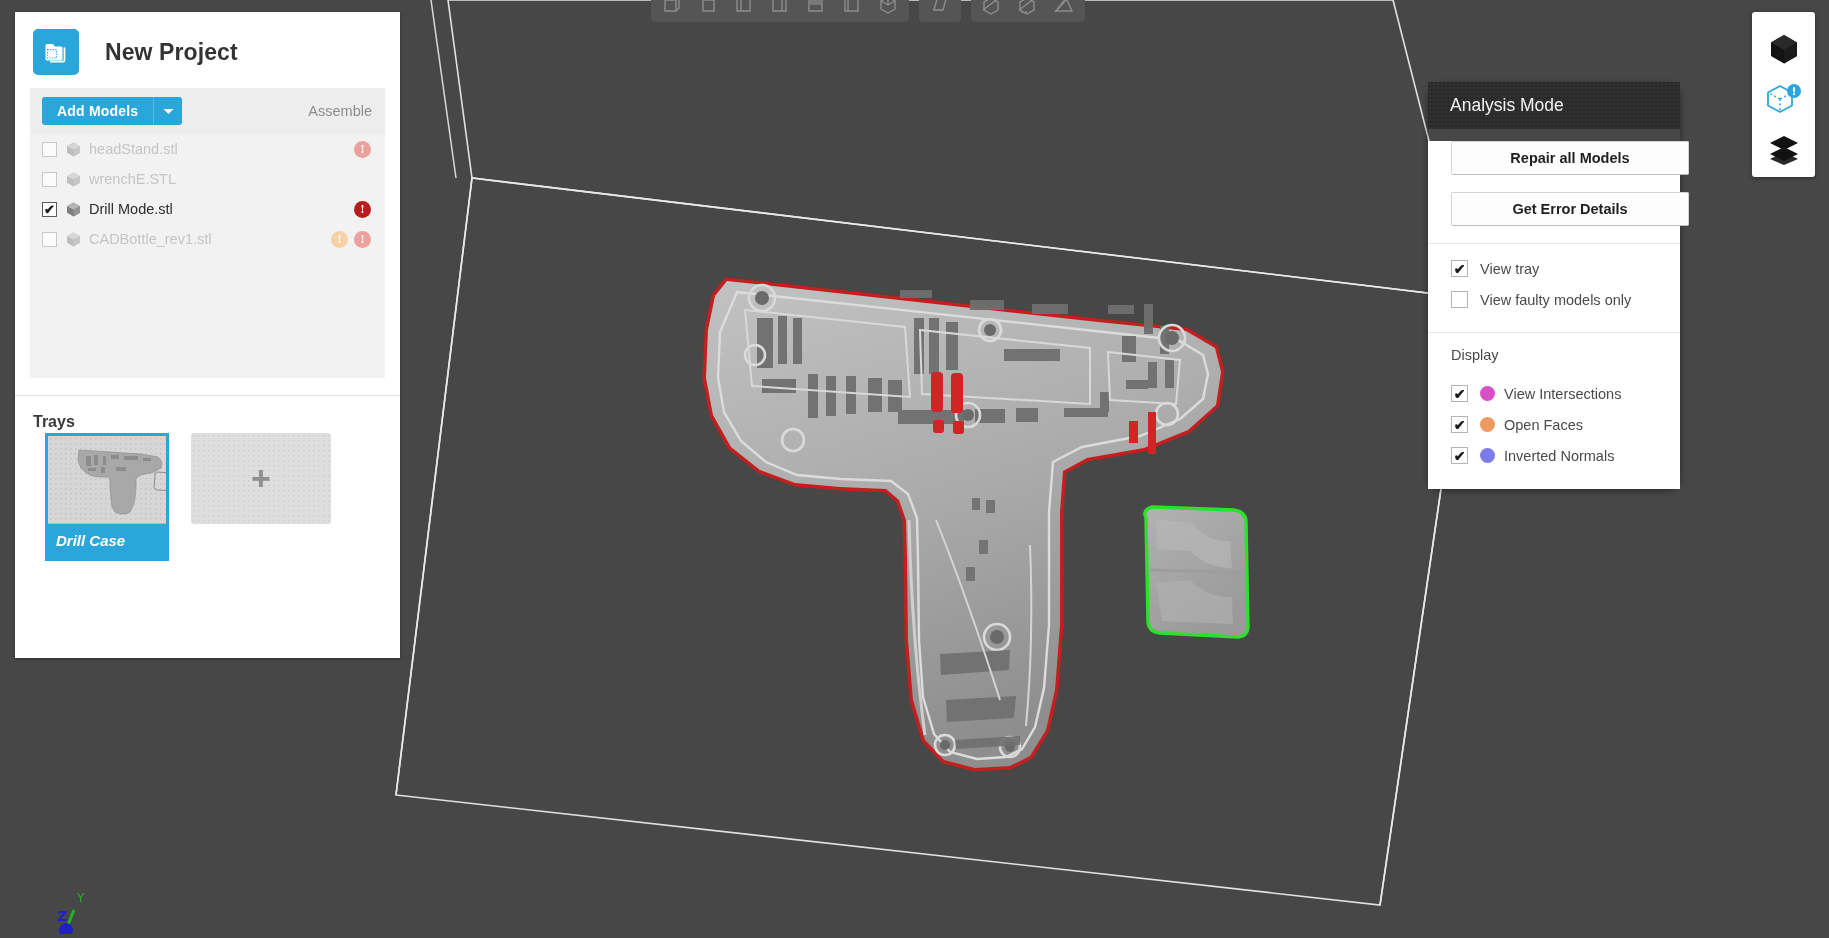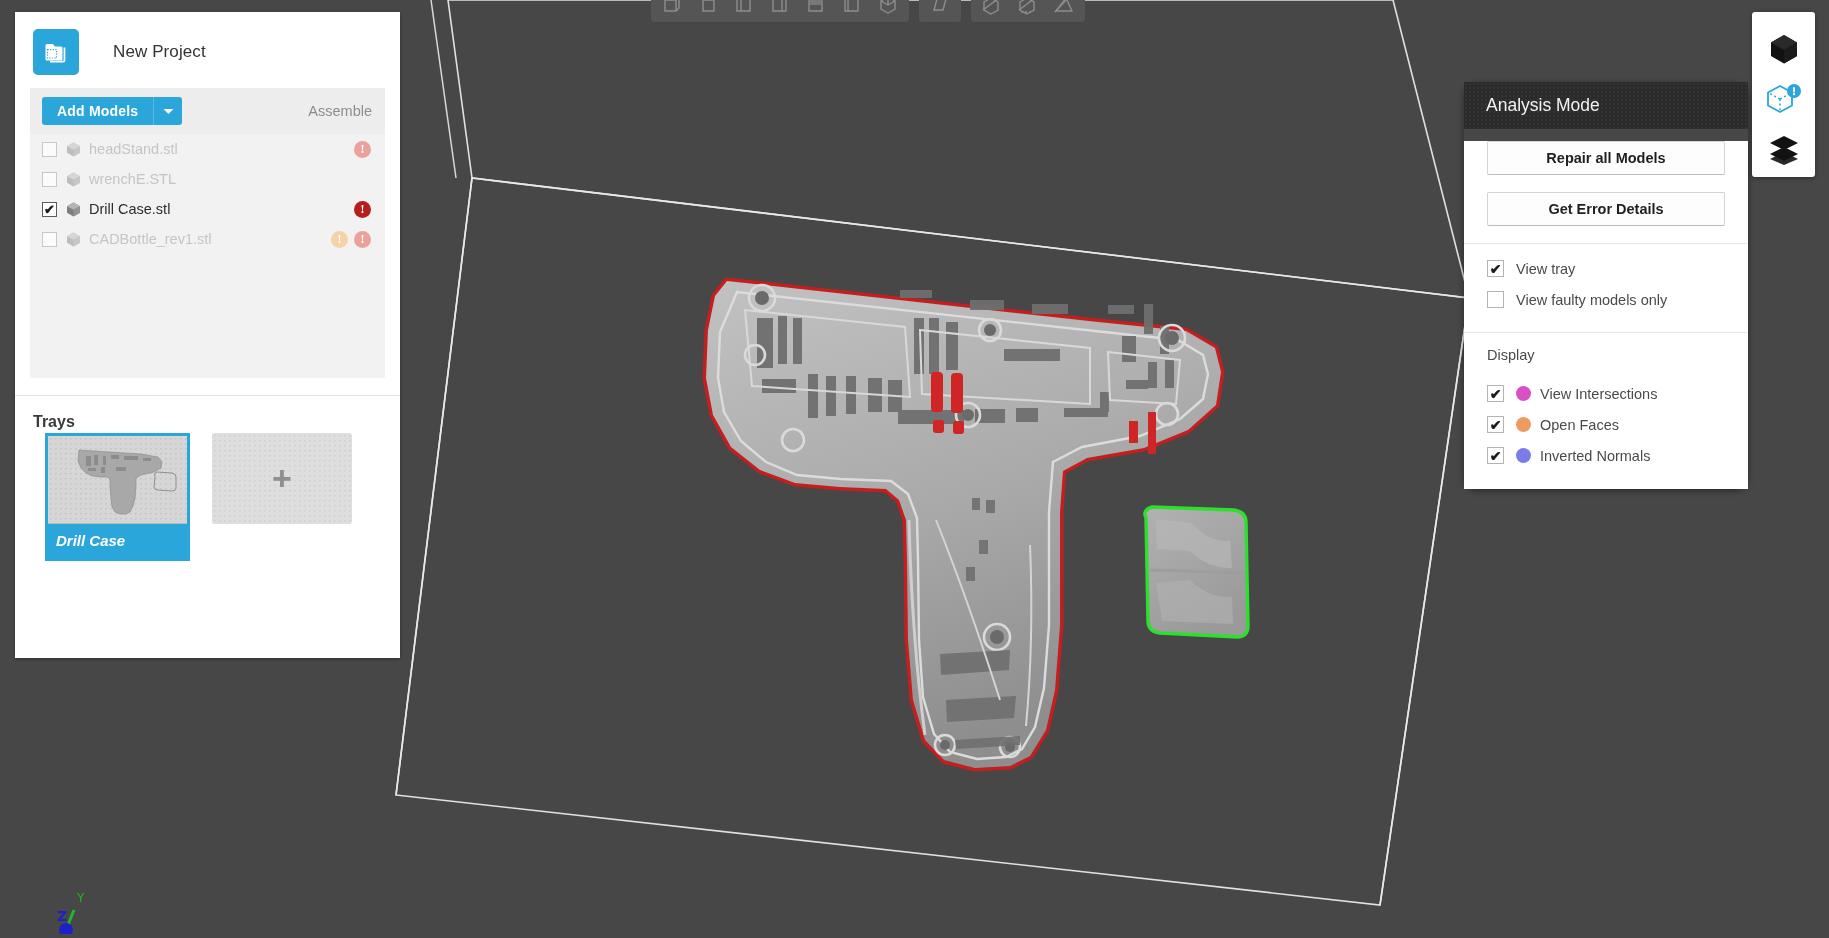--- a/index.html
+++ b/index.html
@@ -61,22 +61,22 @@
     height: 76px;
   }
   #folder-icon {
     width: 46px; height: 46px;
     background: #2ba6db;
     border-radius: 5px;
     display: flex; align-items: center; justify-content: center;
     flex: none;
   }
   #project-title {
-    margin-left: 34px;
-    font-size: 17px; font-weight: normal;
+    margin-left: 26px;
+    font-size: 23px; font-weight: bold;
     color: #333333; letter-spacing: .1px;
   }
 
   #model-area {
     margin: 0 15px;
     background: #f2f2f2;
     height: 290px;
     position: relative;
   }
   #model-toolbar {
@@ -138,21 +138,21 @@
   .badge.err-faded { background: #eda19c; }
   .badge.warn-faded { background: #f7d2a8; }
 
   #trays-divider { height: 1px; background: #e2e2e2; margin: 17px 0 0 0; }
   #trays-label {
     font-size: 16px; font-weight: bold; color: #3a3a3a;
     padding: 17px 0 2px 18px;
   }
   #trays-row { display: flex; gap: 22px; padding-left: 30px; }
   #tray-card {
-    width: 145px;
+    width: 124px;
     border: 3px solid #2ba6db;
     background: #2ba6db;
     cursor: pointer;
   }
   #tray-thumb {
     height: 88px;
     background: #d6d6d6;
     background-image: radial-gradient(#c7c7c7 1px, transparent 1px);
     background-size: 5px 5px;
     position: relative;
@@ -172,22 +172,22 @@
     background-size: 5px 5px;
     border-radius: 3px;
     display: flex; align-items: center; justify-content: center;
     cursor: pointer;
     align-self: flex-start;
   }
   #tray-add .plus { color: #8f8f8f; font-size: 34px; line-height: 0.7; font-weight: bold; }
 
   
   #analysis-panel {
-    position: absolute; left: 1464px; top: 82px;
-    width: 284px;
+    position: absolute; left: 1428px; top: 82px;
+    width: 252px;
     z-index: 12;
     box-shadow: 0 2px 6px rgba(0,0,0,.45);
     border-radius: 14px;
   }
   #analysis-header {
     background: #2b2b2b;
     background-image: radial-gradient(rgba(255,255,255,.045) 1px, transparent 1px);
     background-size: 4px 4px;
     color: #f2f2f2;
     font-size: 17.5px;
@@ -564,21 +564,21 @@
             <div class="mcheck on">
               <span class="tick">✔</span>
             </div>
             <span class="mesh-icon">
               <svg width="17" height="17" viewBox="0 0 17 17">
                 <path d="M8.5 1.6 L15 5.2 V11.8 L8.5 15.4 L2 11.8 V5.2 Z" fill="#7e7e7e"></path>
                 <path d="M8.5 1.6 L15 5.2 L8.5 8.8 L2 5.2 Z" fill="#b5b5b5"></path>
                 <path d="M8.5 8.8 L15 5.2 V11.8 L8.5 15.4 Z" fill="#949494"></path>
               </svg>
             </span>
-            <span class="mname">Drill Case.stl</span>
+            <span class="mname">Drill Mode.stl</span>
             <span class="badges">
               <span class="badge err">!</span>
             </span>
           </div>
           <div class="model-row">
             <div class="mcheck"></div>
             <span class="mesh-icon" style="opacity: 0.45;">
               <svg width="17" height="17" viewBox="0 0 17 17">
                 <path d="M8.5 1.6 L15 5.2 V11.8 L8.5 15.4 L2 11.8 V5.2 Z" fill="#7e7e7e"></path>
                 <path d="M8.5 1.6 L15 5.2 L8.5 8.8 L2 5.2 Z" fill="#b5b5b5"></path>

